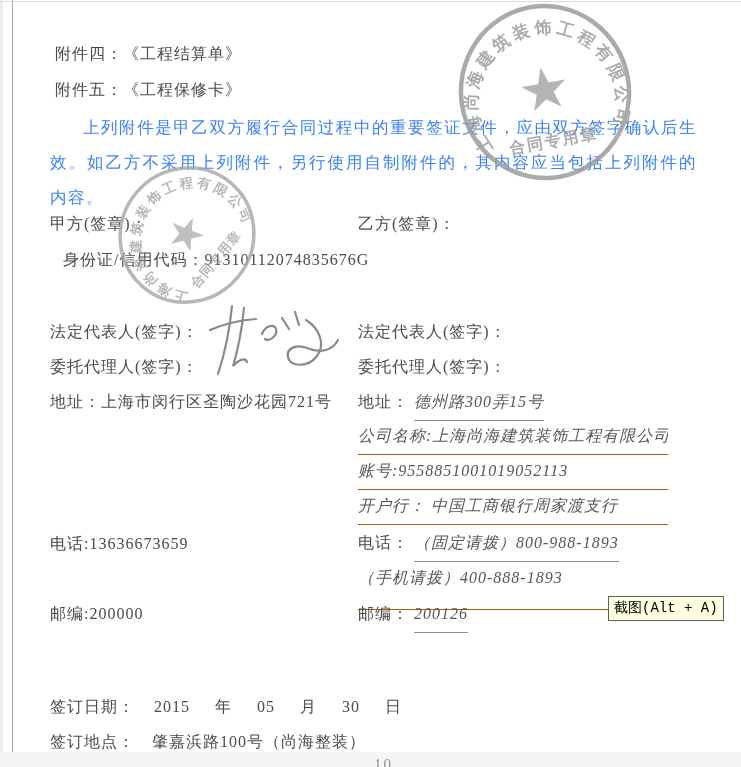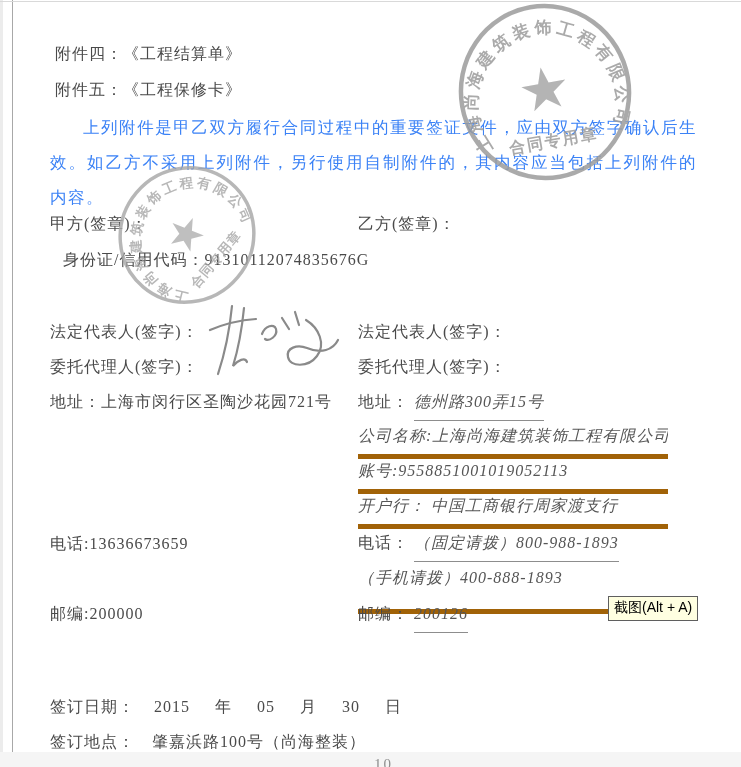--- a/index.html
+++ b/index.html
@@ -14,27 +14,27 @@
   .bottom-band { position:absolute; left:0; top:752px; width:741px; height:15px; background:#f5f5f5; }
 
   .line { position:absolute; font-size:16px; letter-spacing:1px; white-space:nowrap; color:#4a4a4a; }
   .para {
     position:absolute; left:50px; top:110px; width:647px;
     font-size:16.5px; line-height:35px; letter-spacing:1.5px;
     text-indent:2em; text-align:justify; color:#3b82f6;
   }
   .hand { font-style:italic; color:#565656; }
   .u    { border-bottom:1px solid #8d8d8d; padding-bottom:10px; }
-  .row-u{ width:310px; border-bottom:5px solid #a16207; padding-bottom:7px; white-space:nowrap; overflow:hidden; }
+  .row-u{ width:310px; border-bottom:1px solid #a16207; padding-bottom:7px; white-space:nowrap; overflow:hidden; }
   .row-u.deep { padding-bottom:20px; }
 
   .tooltip {
     position:absolute; left:608px; top:596px;
     background:#ffffe1; border:1px solid #5f5f5f;
-    font-family:Liberation Sans, sans-serif;
+    font-family:Liberation Mono, monospace;
     font-size:14px; color:#000; padding:2px 5px 3px 5px; white-space:nowrap;
   }
 
   .stamp { position:absolute; pointer-events:none; }
   .stamp text { font-family:"Liberation Serif","DejaVu Serif",serif; }
   .signature { position:absolute; left:202px; top:300px; }
 
   .date-part { margin-right:20px; }
   .date-label { margin-right:14px; }
   .page-num { position:absolute; left:374px; top:756px; font-size:15px; color:#8f8f8f; letter-spacing:2px; }

